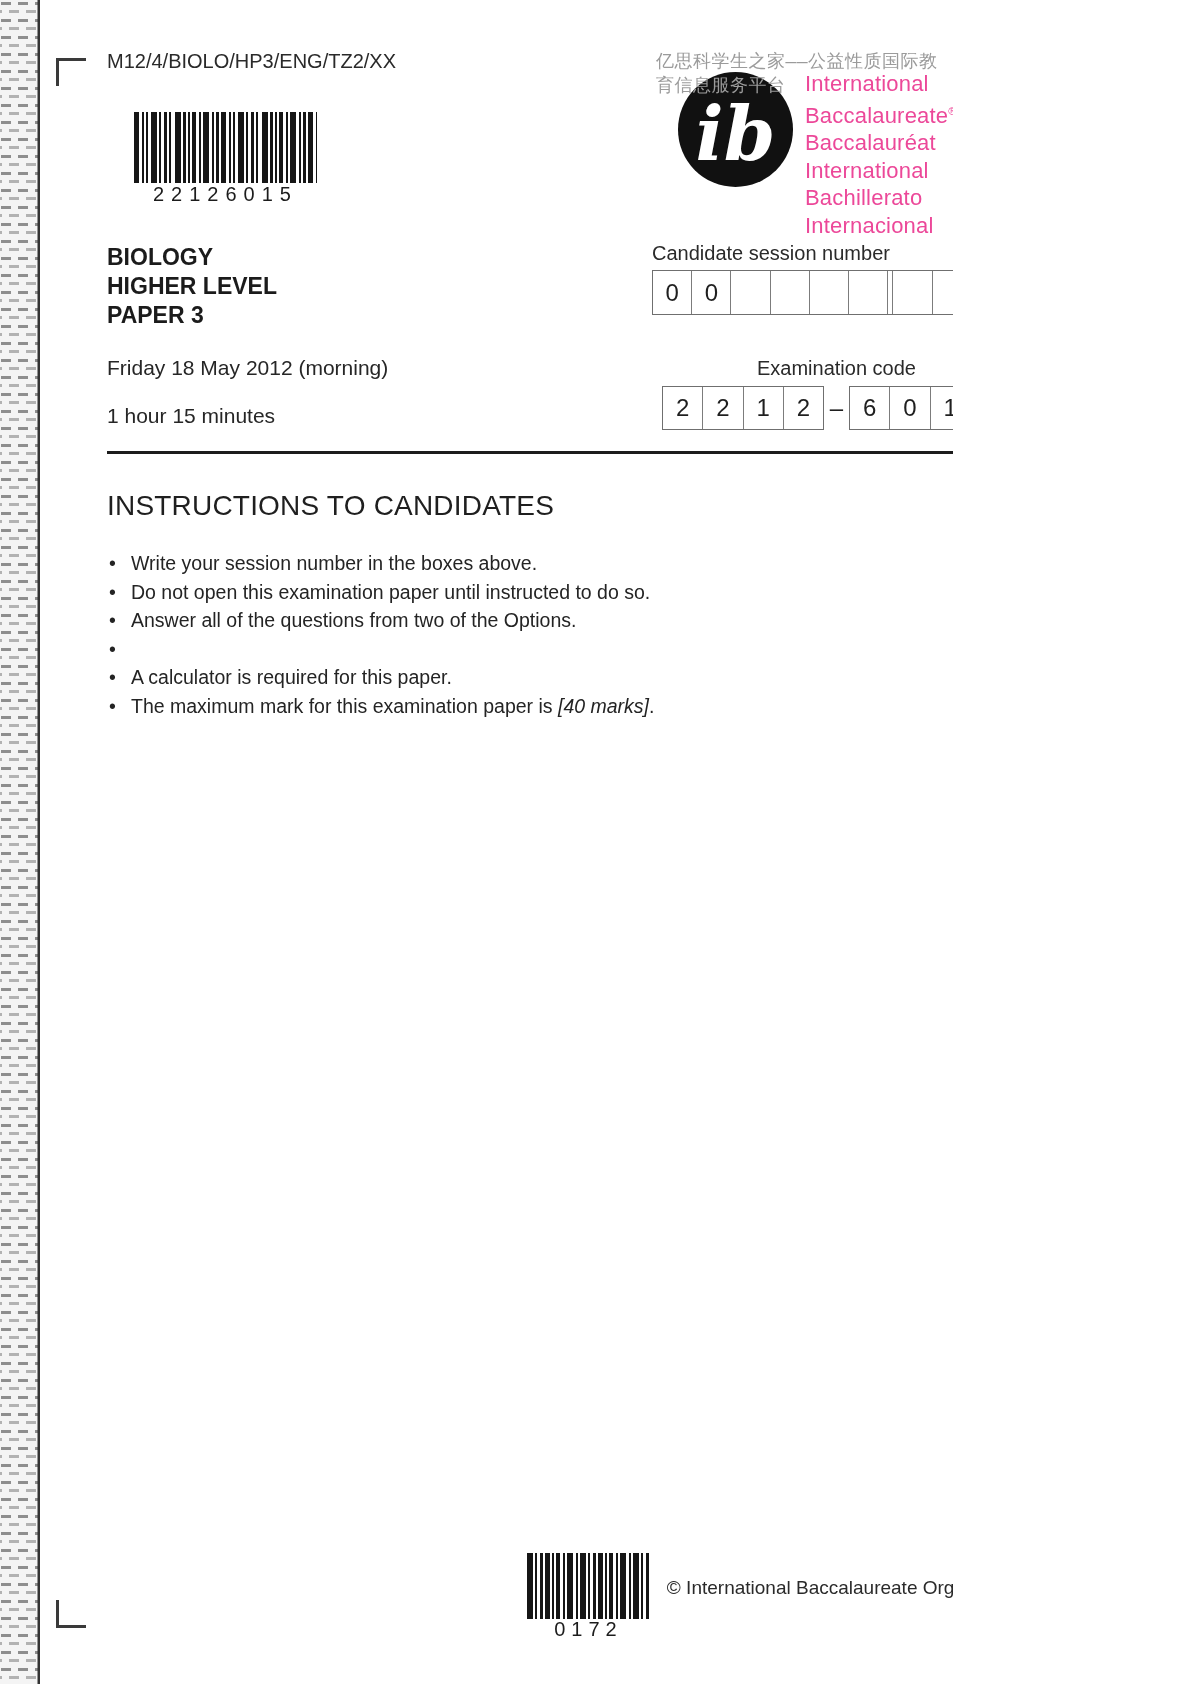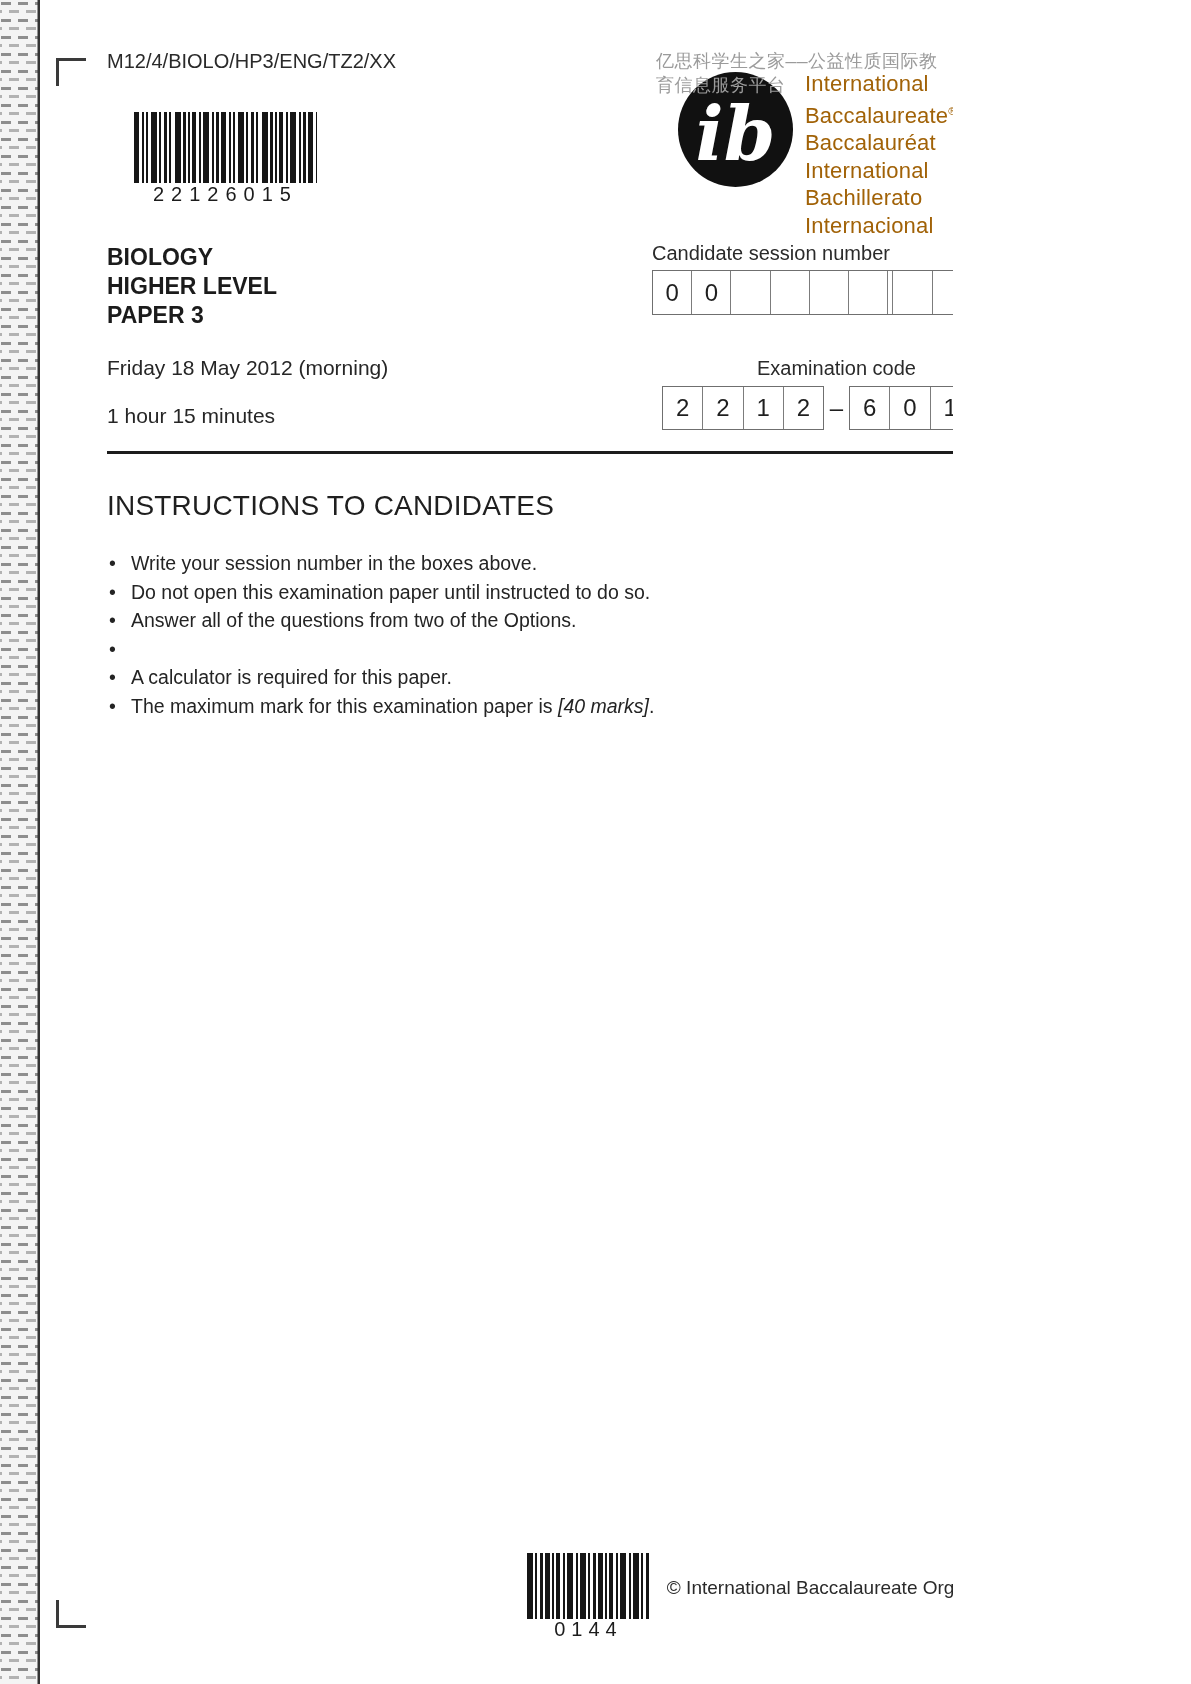--- a/index.html
+++ b/index.html
@@ -20,21 +20,21 @@
   .crop.br{left:1106px;top:1596px;border-right-width:3px;border-bottom-width:3px;}
 
   .exam-ref{left:107px;top:50px;font-size:20px;color:#2a2a2a;}
 
   .barcode-num{font-size:20px;letter-spacing:7px;color:#1c1c1c;text-align:center;}
 
   
   .ib-circle{left:678px;top:72px;width:115px;height:115px;border-radius:50%;background:#111;}
   .ib-mono{position:absolute;left:0;top:4px;width:115px;height:115px;display:flex;align-items:center;justify-content:center;
     font-family:"DejaVu Serif",serif;font-style:italic;font-weight:bold;font-size:74px;color:#fff;}
-  .logo-lines{left:805px;top:70px;font-size:22px;line-height:27.5px;color:#a16207;letter-spacing:0.2px;}
+  .logo-lines{left:805px;top:70px;font-size:22px;line-height:27.5px;color:#ec4899;letter-spacing:0.2px;}
   .logo-lines sup{font-size:11px;}
 
   .wm-top{left:656px;top:49px;font-size:18px;color:#9b9b9b;letter-spacing:0.5px;font-family:Liberation Mono, monospace;}
   .wm-bottom{left:962px;top:1568px;font-size:18px;color:#9e9e9e;font-weight:bold;}
 
   .title-block{left:107px;top:243px;font-size:23px;font-weight:bold;line-height:29px;color:#1b1b1b;}
 
   .sess-label{left:652px;top:242px;width:359px;text-align:left;font-size:20px;color:#2a2a2a;}
   .sess-boxes{left:652px;top:270px;width:359px;height:45px;display:flex;border:1.5px solid #6f6f6f;box-sizing:border-box;}
   .sess-boxes .cell{flex:1;display:flex;align-items:center;justify-content:center;font-size:24px;color:#1f1f1f;}
@@ -174,19 +174,19 @@
     </div>
     <div class="instr-row">
       <span class="b">•</span>
       <span><span>The maximum mark for this examination paper is </span><span class="em">[40 marks]</span><span>.</span></span>
     </div>
   </div>
 
   <svg class="abs bc-bottom" width="123" height="66">
     <line x1="0" y1="33" x2="123" y2="33" stroke="#161616" stroke-width="66" stroke-dasharray="6 2 2 3 3 2 5 2 2 2 4 3 2 2 6 3 2 2"></line>
   </svg>
-  <div class="abs barcode-num bc-bottom-num">0144</div>
+  <div class="abs barcode-num bc-bottom-num">0172</div>
 
   <div class="abs pages-note">25 pages</div>
   <div class="abs copyright">© International Baccalaureate Organization 2003</div>
   <div class="abs wm-bottom">eskedu.com</div>
 
 </div>
 
 </body></html>

